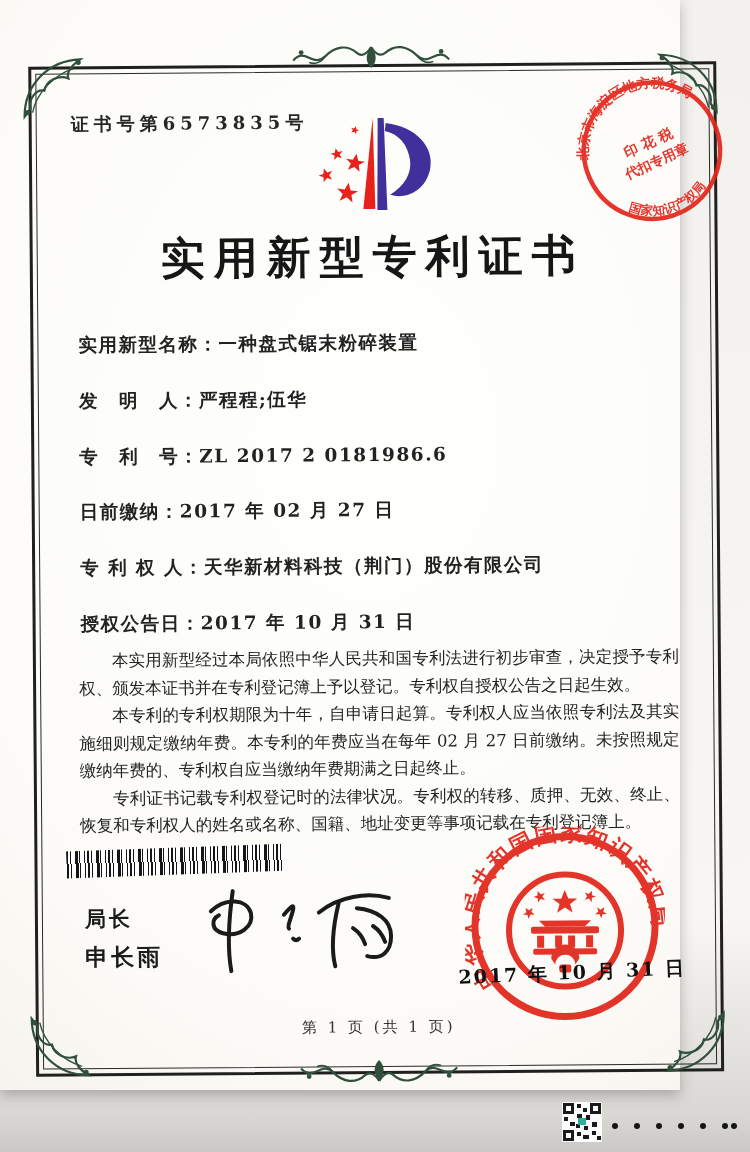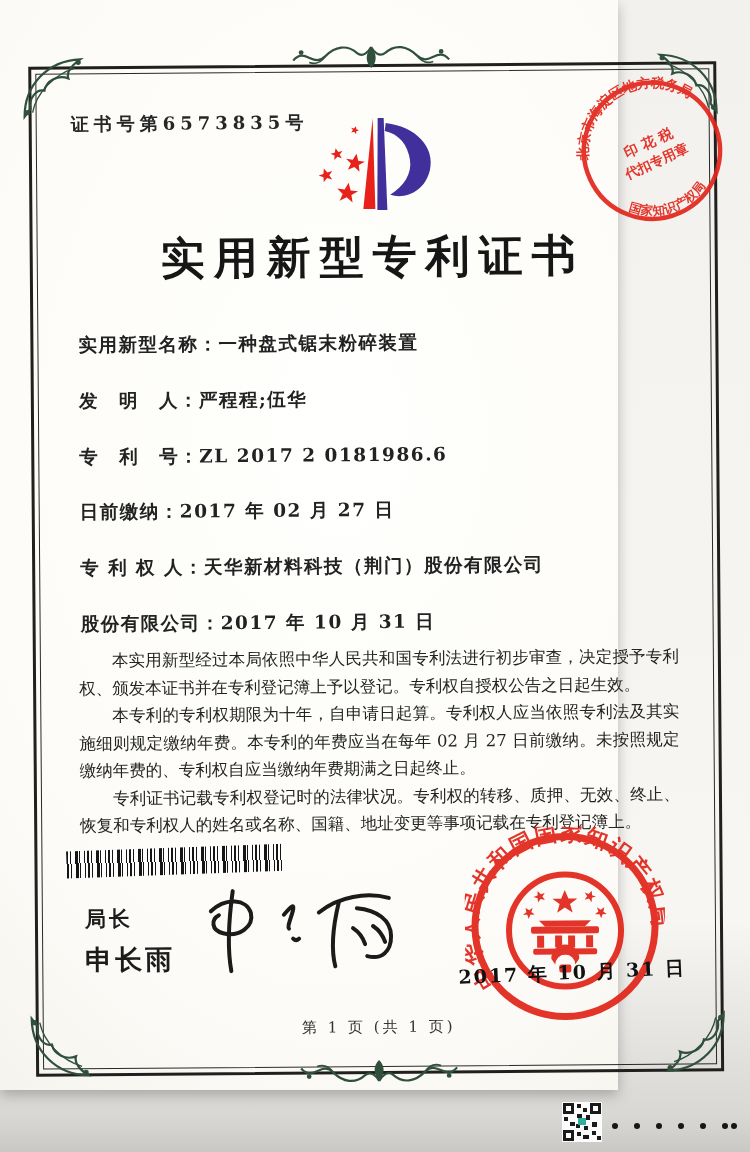--- a/index.html
+++ b/index.html
@@ -2,21 +2,21 @@
 <html><head>
 <meta charset="utf-8">
 <style>
   html,body{margin:0;padding:0;}
   body{
     width:750px;height:1152px;position:relative;overflow:hidden;
     background:linear-gradient(180deg,#f2f1ee 0%,#f7f6f3 80%,#d8d7d4 97%,#c9c8c5 100%);
     font-family:"DejaVu Serif","Liberation Serif",serif;color:#1c1c1c;
   }
   .paper{
-    position:absolute;left:0;top:0;width:618px;height:1090px;
+    position:absolute;left:0;top:0;width:680px;height:1090px;
     background:
       radial-gradient(ellipse 120% 100% at 55% 40%, #fffffd 0%, #fcfbf7 55%, #f1efe9 88%, #e7e5df 100%);
     box-shadow:0 5px 12px rgba(70,70,70,.35);
   }
   .tilt{position:absolute;left:0;top:0;width:750px;height:1090px;transform:rotate(-0.45deg);transform-origin:50% 50%;}
   .frame{
     position:absolute;left:32px;top:64px;width:682px;height:1004px;
     border:3px solid #20201e;
   }
   .frame-inner{position:absolute;left:4px;top:4px;right:4px;bottom:4px;border:1.5px solid #2a2a28;}
@@ -39,21 +39,21 @@
   }
   .paras p{margin:0;text-indent:2em;}
   .barcode{
     position:absolute;left:64px;top:846px;width:218px;height:27px;transform:rotate(-1.6deg);
     background:repeating-linear-gradient(90deg,
       #151515 0 2px,#fdfdfd 2px 4px,#151515 4px 5px,#fdfdfd 5px 9px,
       #151515 9px 12px,#fdfdfd 12px 13px,#151515 13px 14px,#fdfdfd 14px 18px,
       #151515 18px 19px,#fdfdfd 19px 21px);
   }
   .sig-role{position:absolute;left:82px;top:903px;font-size:21px;font-weight:600;letter-spacing:3px;}
-  .sig-name{position:absolute;left:82px;top:940px;font-size:27px;font-weight:600;letter-spacing:3px;}
+  .sig-name{position:absolute;left:82px;top:940px;font-size:23px;font-weight:600;letter-spacing:3px;}
   .signature{position:absolute;left:178px;top:872px;width:230px;height:110px;}
   .seal{position:absolute;left:462px;top:828px;width:200px;height:200px;opacity:.93;}
   .seal-date{
     position:absolute;left:455px;top:962px;width:200px;font-size:19px;font-weight:700;color:#111;
     letter-spacing:2px;transform:rotate(-2deg);z-index:5;white-space:nowrap;
   }
   .page-footer{
     position:absolute;left:0;top:1018px;width:750px;text-align:center;
     font-size:15px;letter-spacing:3px;color:#333;
   }
@@ -146,21 +146,21 @@
   </svg>
 
   <div class="title">实用新型专利证书</div>
 
   <div class="fields">
     <div class="field f0"><span>实用新型名称：</span><span>一种盘式锯末粉碎装置</span></div>
     <div class="field f1"><span>发　明　人：</span><span>严程程;伍华</span></div>
     <div class="field f2"><span>专　利　号：</span><span>ZL 2017 2 0181986.6</span></div>
     <div class="field f3"><span>日前缴纳：</span><span>2017 年 02 月 27 日</span></div>
     <div class="field f4"><span>专 利 权 人：</span><span>天华新材料科技（荆门）股份有限公司</span></div>
-    <div class="field f5"><span>股份有限公司：</span><span>2017 年 10 月 31 日</span></div>
+    <div class="field f5"><span>授权公告日：</span><span>2017 年 10 月 31 日</span></div>
   </div>
 
   <div class="paras">
     <p>本实用新型经过本局依照中华人民共和国专利法进行初步审查，决定授予专利权、颁发本证书并在专利登记簿上予以登记。专利权自授权公告之日起生效。</p>
     <p>本专利的专利权期限为十年，自申请日起算。专利权人应当依照专利法及其实施细则规定缴纳年费。本专利的年费应当在每年 02 月 27 日前缴纳。未按照规定缴纳年费的、专利权自应当缴纳年费期满之日起终止。</p>
     <p>专利证书记载专利权登记时的法律状况。专利权的转移、质押、无效、终止、恢复和专利权人的姓名或名称、国籍、地址变更等事项记载在专利登记簿上。</p>
   </div>
 
   <div class="barcode"></div>
 

